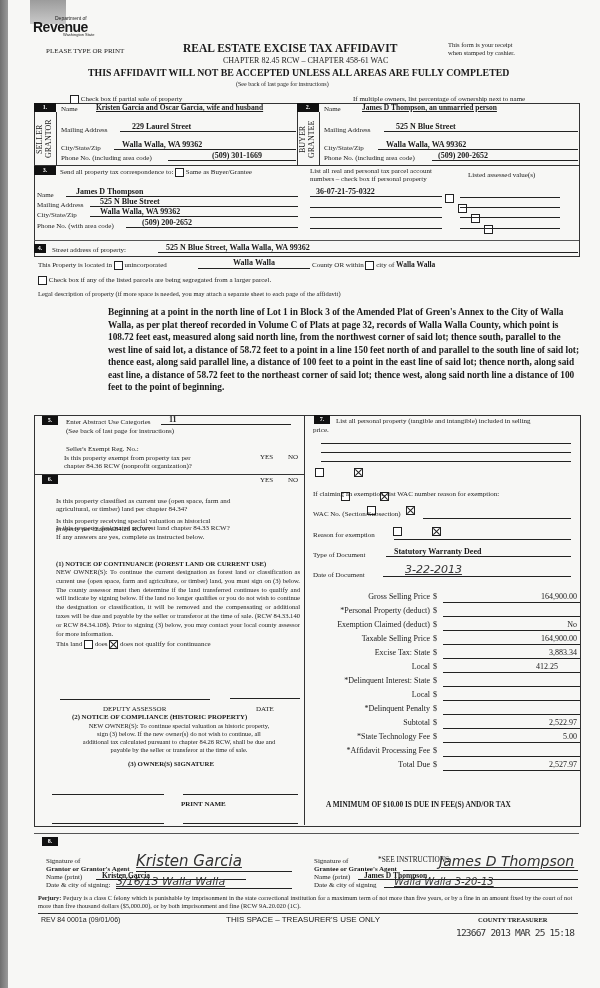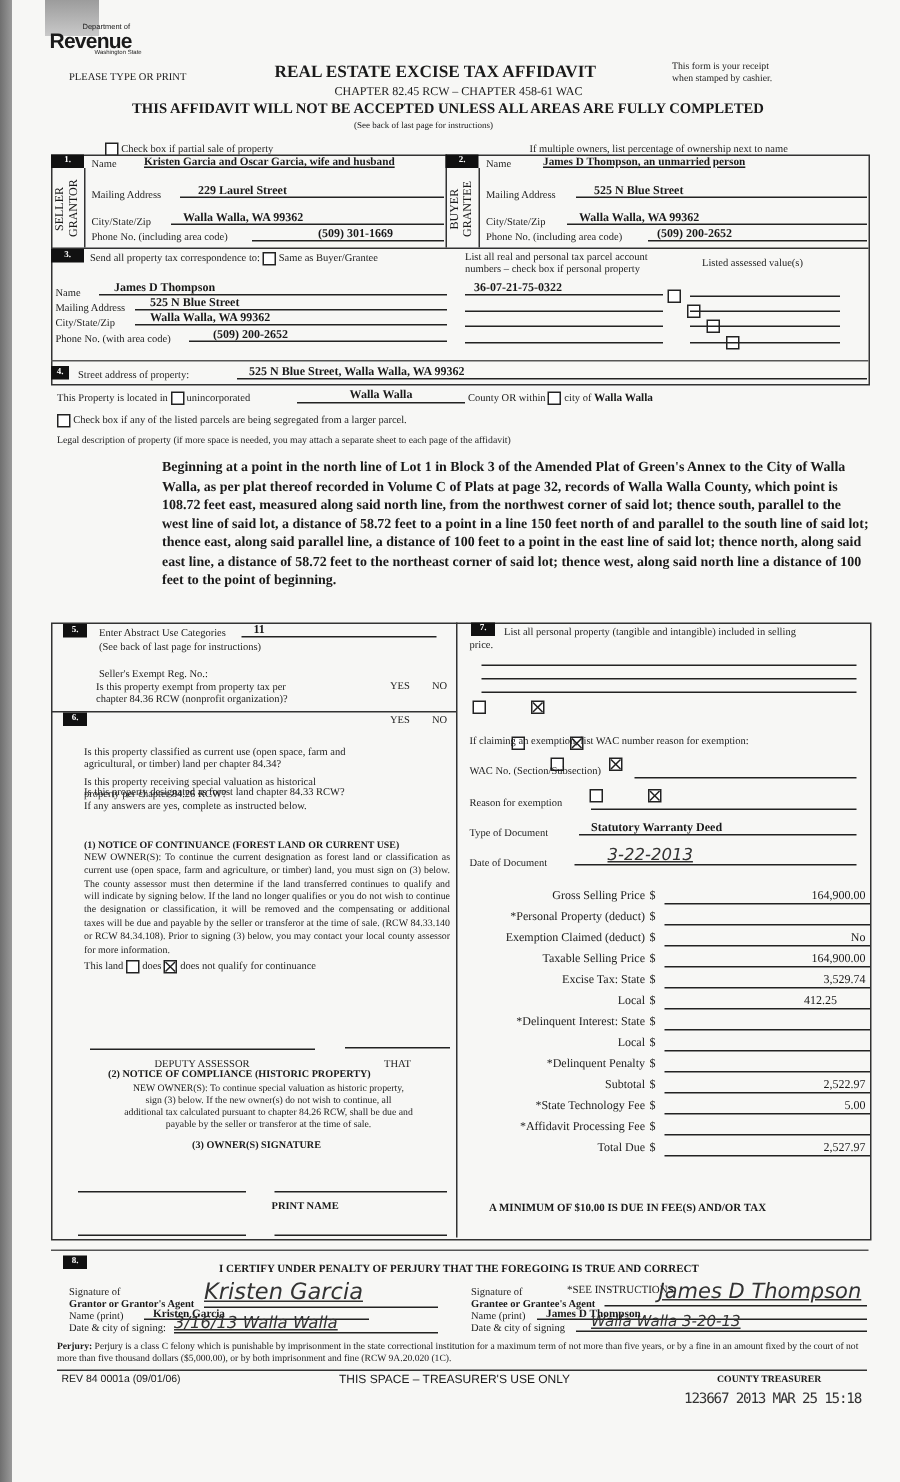--- a/index.html
+++ b/index.html
@@ -196,21 +196,21 @@
     <span class="cb"></span>
     <span>does</span>
     <span class="cb x"></span>
     <span>does not</span>
     <span>qualify for continuance</span>
   </div>
 
   <div class="abs line" style="left:52px;top:698px;width:150px;height:1px;"></div>
   <div class="abs line" style="left:222px;top:697px;width:70px;height:1px;"></div>
   <div class="abs t" style="left:95px;top:705px;">DEPUTY ASSESSOR</div>
-  <div class="abs t" style="left:248px;top:705px;">THAT</div>
+  <div class="abs t" style="left:248px;top:705px;">DATE</div>
   <div class="abs b" style="left:64px;top:713px;font-size:6.8px;white-space:nowrap;">(2) NOTICE OF COMPLIANCE (HISTORIC PROPERTY)</div>
   <div class="abs t" style="left:56px;top:722px;width:230px;text-align:center;font-size:6.5px;">NEW OWNER(S): To continue special valuation as historic property,</div>
   <div class="abs t" style="left:56px;top:730px;width:230px;text-align:center;font-size:6.5px;">sign (3) below. If the new owner(s) do not wish to continue, all</div>
   <div class="abs t" style="left:56px;top:738px;width:230px;text-align:center;font-size:6.5px;">additional tax calculated pursuant to chapter 84.26 RCW, shall be due and</div>
   <div class="abs t" style="left:56px;top:746px;width:230px;text-align:center;font-size:6.5px;">payable by the seller or transferor at the time of sale.</div>
   <div class="abs b" style="left:120px;top:760px;font-size:6.8px;white-space:nowrap;">(3)  OWNER(S) SIGNATURE</div>
   <div class="abs line" style="left:44px;top:793px;width:112px;height:1px;"></div>
   <div class="abs line" style="left:175px;top:793px;width:115px;height:1px;"></div>
   <div class="abs b" style="left:148px;top:800px;font-size:7px;white-space:nowrap;padding-left:25px;">PRINT NAME</div>
   <div class="abs line" style="left:44px;top:822px;width:112px;height:1px;"></div>
@@ -260,21 +260,21 @@
     <span class="tax-label">Taxable Selling Price</span>
     <span class="tax-dollar">$</span>
     <div class="tax-line">
         <span class="tax-val">164,900.00</span>
       </div>
   </div>
   <div class="tax-row" style="top:648px;">
     <span class="tax-label">Excise Tax:  State</span>
     <span class="tax-dollar">$</span>
     <div class="tax-line">
-        <span class="tax-val">3,529.74</span>
+        <span class="tax-val">3,883.34</span>
       </div>
   </div>
   <div class="tax-row" style="top:662px;">
     <span class="tax-label">Local</span>
     <span class="tax-dollar">$</span>
     <div class="tax-line">
         <span class="tax-val" style="right:22px;">412.25</span>
       </div>
   </div>
   <div class="tax-row" style="top:676px;">
@@ -325,21 +325,20 @@
     <div class="tax-line">
         <span class="tax-val">2,527.97</span>
       </div>
   </div>
   <div class="abs b" style="left:318px;top:800px;font-size:7.3px;white-space:nowrap;">A MINIMUM OF $10.00 IS DUE IN FEE(S) AND/OR TAX</div>
   <div class="abs" style="left:370px;top:809px;font-size:7.3px;white-space:nowrap;margin-top:46px;">*SEE INSTRUCTIONS</div>
 
   
   <div class="abs" style="left:26px;top:833px;width:545px;height:1px;background:#555;"></div>
   <div class="num" style="left:34px;top:837px;width:16px;">8.</div>
-  <div class="abs b" style="left:138px;top:841px;font-size:7.3px;white-space:nowrap;">I CERTIFY UNDER PENALTY OF PERJURY THAT THE FOREGOING IS TRUE AND CORRECT</div>
 
   <div class="abs t" style="left:38px;top:857px;">Signature of</div>
   <div class="abs t b" style="left:38px;top:865px;">Grantor or Grantor's Agent</div>
   <div class="abs line sig" style="left:128px;top:851px;width:156px;height:20px;font-size:15px;line-height:20px;">Kristen Garcia</div>
   <div class="abs t" style="left:38px;top:873px;">Name (print)</div>
   <div class="abs line fill" style="left:88px;top:871px;width:150px;height:9px;font-size:7.5px;line-height:9px;padding-left:6px;box-sizing:border-box;">Kristen Garcia</div>
   <div class="abs t" style="left:38px;top:881px;">Date &amp; city of signing:</div>
   <div class="abs line sig" style="left:108px;top:876px;width:176px;height:12px;font-size:11px;line-height:12px;">3/16/13  Walla Walla</div>
 
   <div class="abs t" style="left:306px;top:857px;">Signature of</div>

